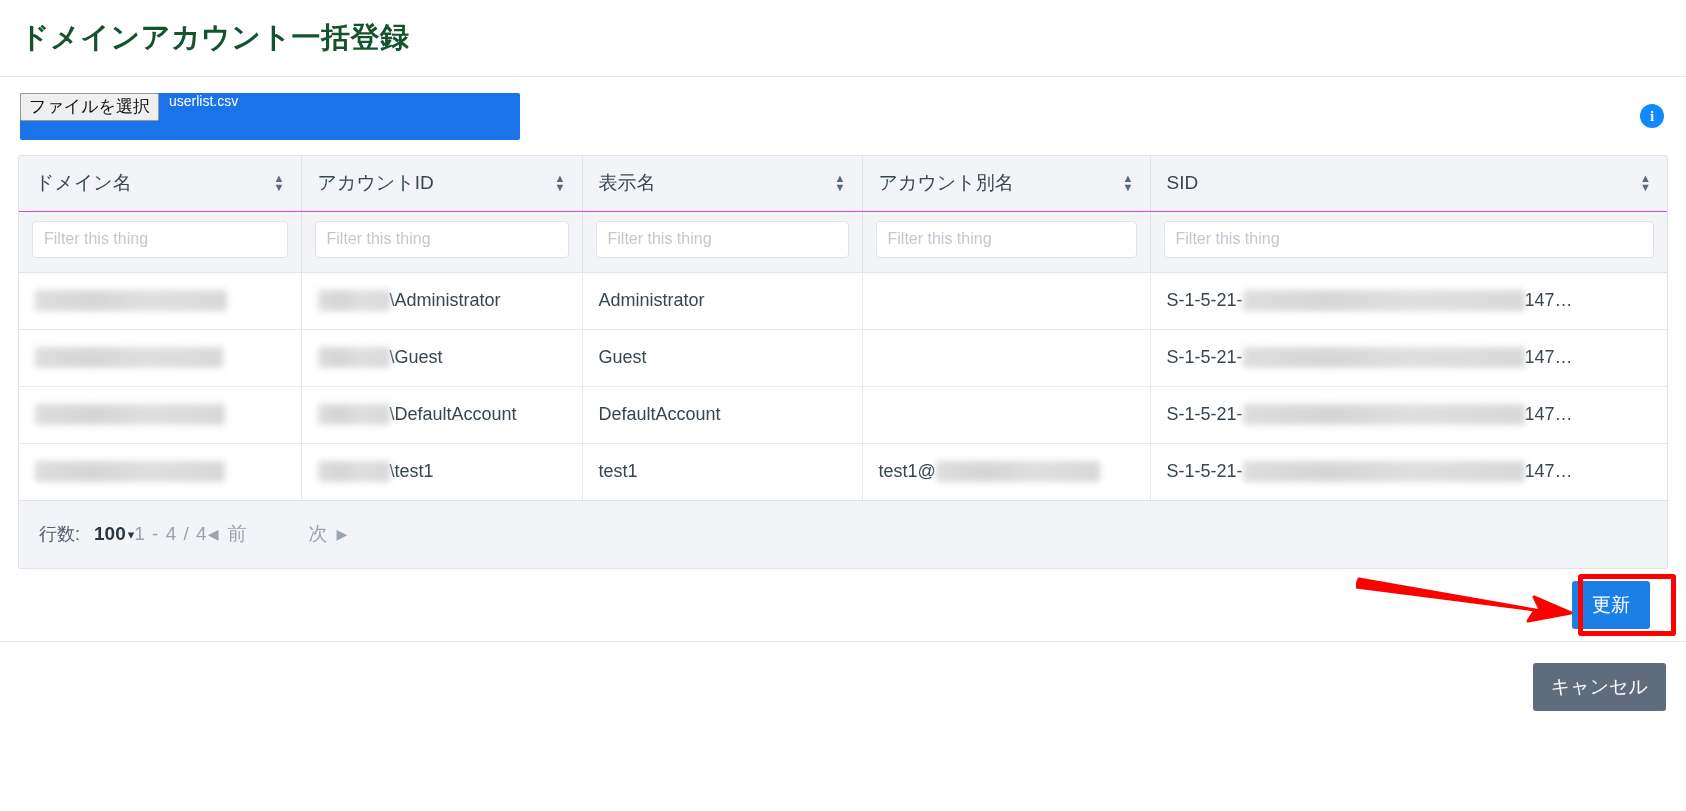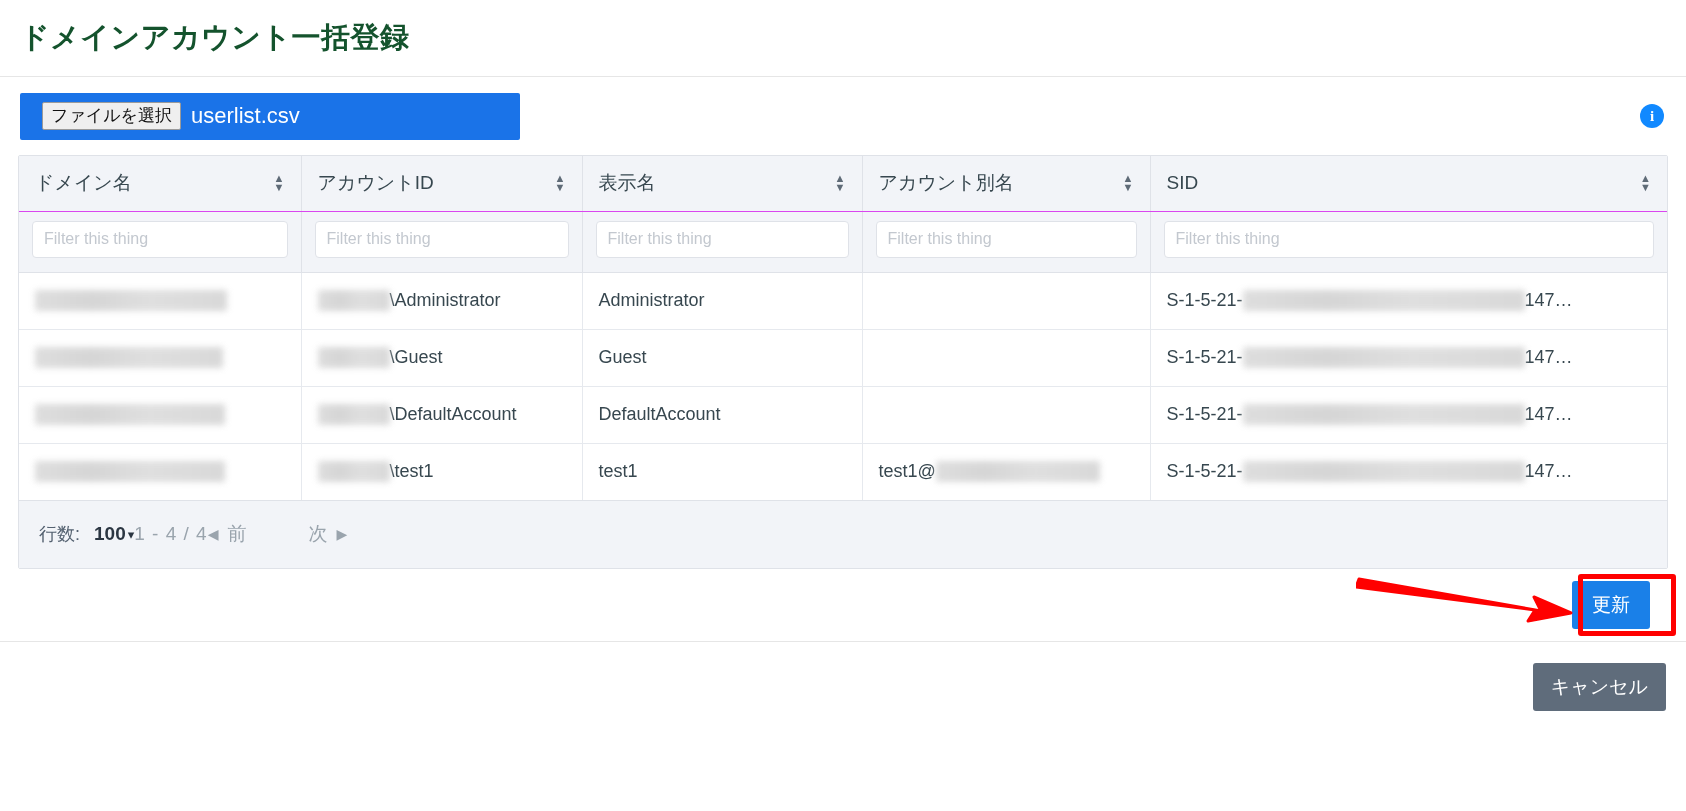--- a/index.html
+++ b/index.html
@@ -29,38 +29,37 @@
   
   .filerow {
     position: relative;
     height: 78px;
     display: flex; align-items: center;
     padding: 0 20px;
   }
   .file-input {
     width: 500px; height: 47px;
     background: #1a73e8;
-    display: flex; align-items: center;
-    padding-left: 22px;
+    display: flex; align-items: flex-start;
     border-radius: 2px;
     cursor: pointer;
   }
   .file-btn {
     background: #efefef;
     border: 1px solid #9a9a9a;
     color: #101010;
     font-size: 17px;
     padding: 3px 8px 4px 8px;
     line-height: 1.15;
     white-space: nowrap;
     border-radius: 2px;
   }
   .file-name {
     color: #ffffff;
-    font-size: 22px;
+    font-size: 14px;
     margin-left: 10px;
     white-space: nowrap;
   }
   .info-icon {
     position: absolute;
     right: 22px; top: 50%;
     transform: translateY(-50%);
     width: 24px; height: 24px;
     border-radius: 50%;
     background: #1189ff;

